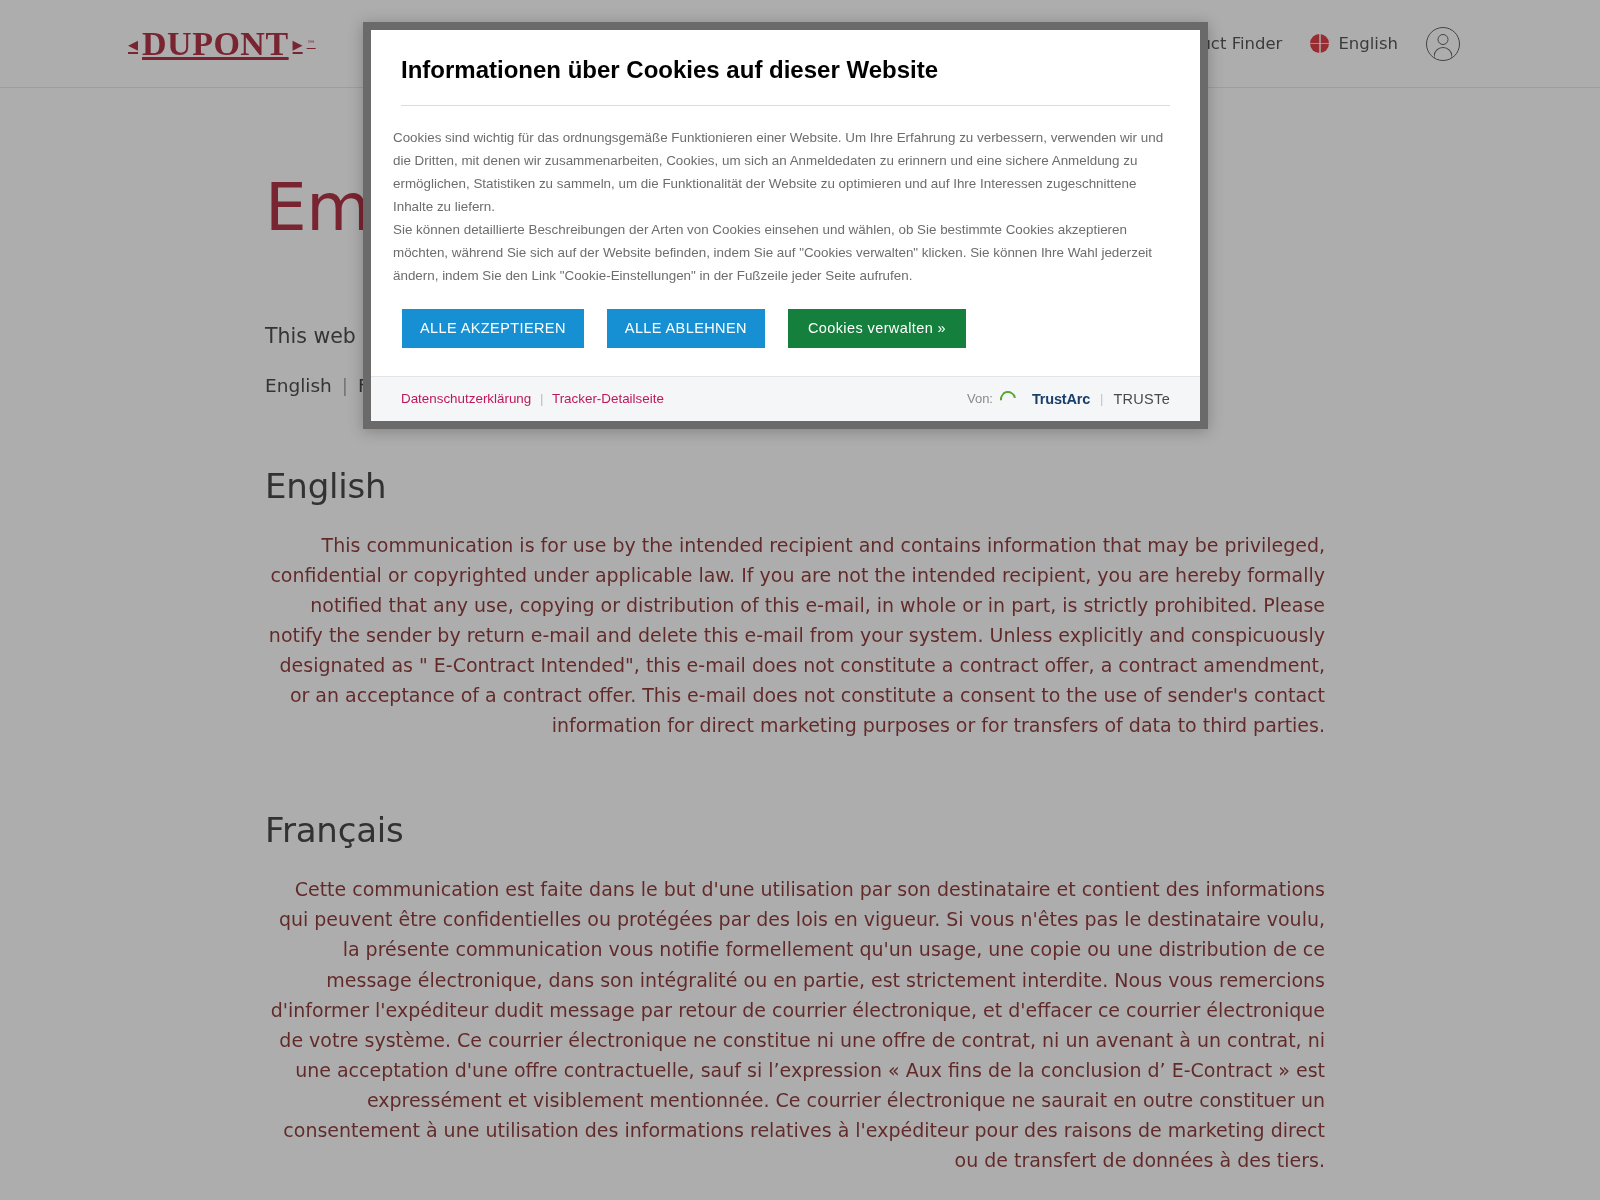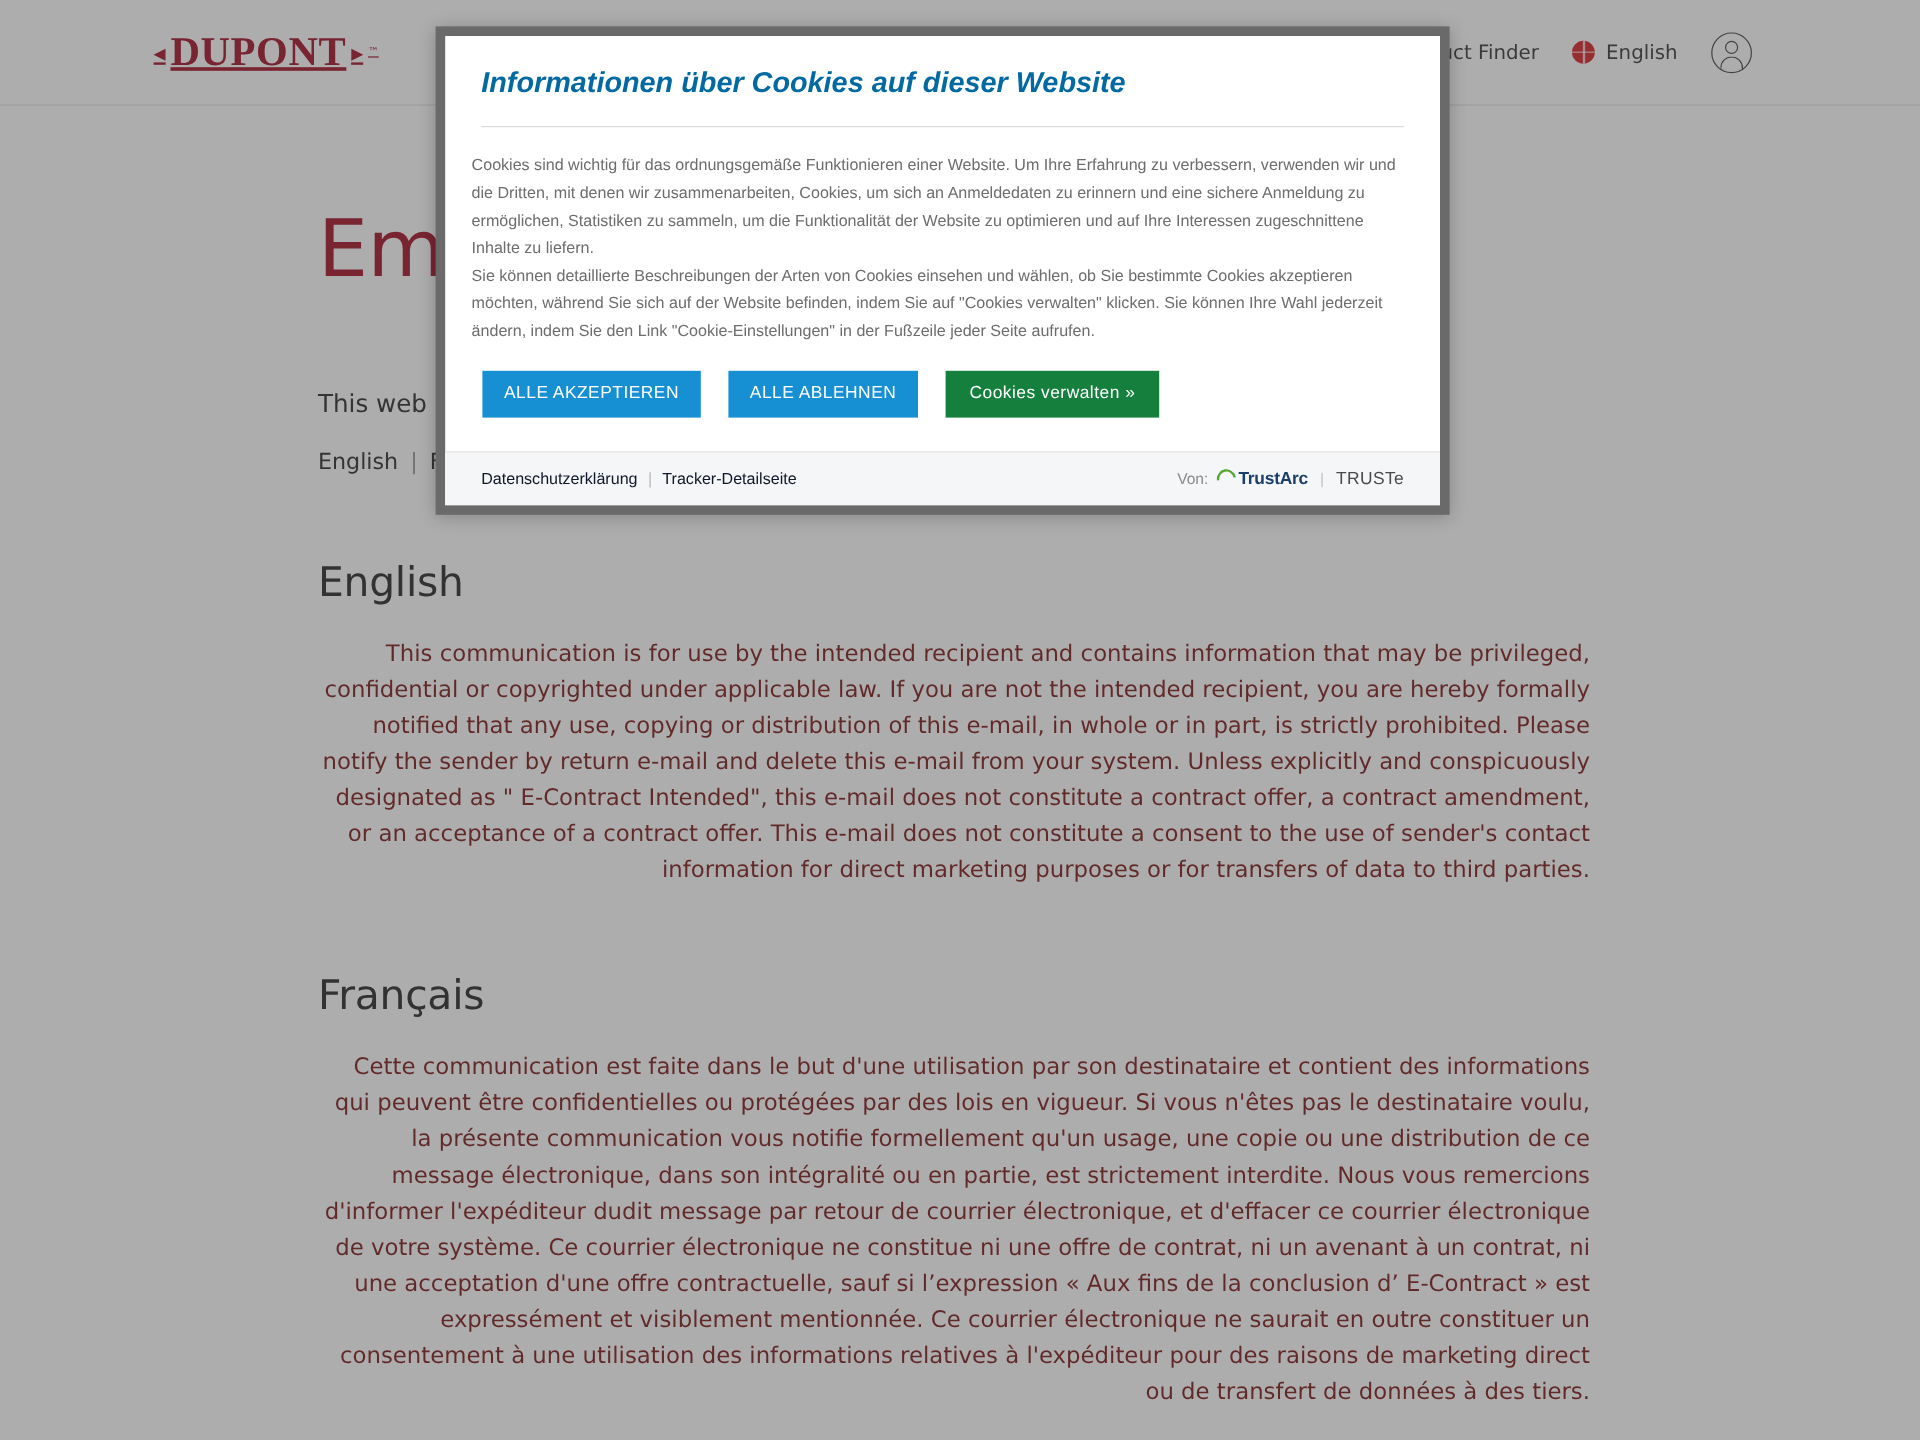--- a/index.html
+++ b/index.html
@@ -191,23 +191,22 @@
     background: #ffffff;
   }
 
   .dialog-head {
     padding: 26px 30px 0 30px;
   }
   .dialog-title {
     font-family: "Liberation Sans", sans-serif;
     font-size: 24px;
     font-weight: 700;
-    color: #0369a1;
+    color: #000000;
     line-height: 1.2;
-    font-style: italic;
   }
   .dialog-rule {
     border-top: 1px solid #dcdcdc;
     margin: 20px 0 0 0;
   }
 
   .dialog-body {
     padding: 20px 30px 4px 22px;
     font-family: "Liberation Sans", sans-serif;
     font-size: 13.4px;
@@ -245,37 +244,37 @@
   .dialog-footer {
     background: #f5f6f7;
     border-top: 1px solid #e4e4e4;
     padding: 14px 30px;
     display: flex;
     align-items: center;
     font-family: "Liberation Sans", sans-serif;
     font-size: 13.4px;
   }
   .footer-links a {
-    color: #0f172a;
+    color: #be185d;
     text-decoration: none;
   }
   .footer-links .pipe { color: #b9b9b9; padding: 0 5px; }
 
   .footer-brand {
     margin-left: auto;
     display: flex;
     align-items: center;
     gap: 7px;
     color: #8a8a8a;
     font-size: 13px;
   }
   .ta-logo {
     display: flex;
     align-items: center;
-    gap: 2px;
+    gap: 16px;
   }
   .ta-swoosh {
     width: 16px; height: 16px;
     border: 2.4px solid #5aa832;
     border-radius: 50%;
     border-right-color: transparent;
     border-bottom-color: transparent;
     transform: rotate(35deg);
   }
   .ta-name {

